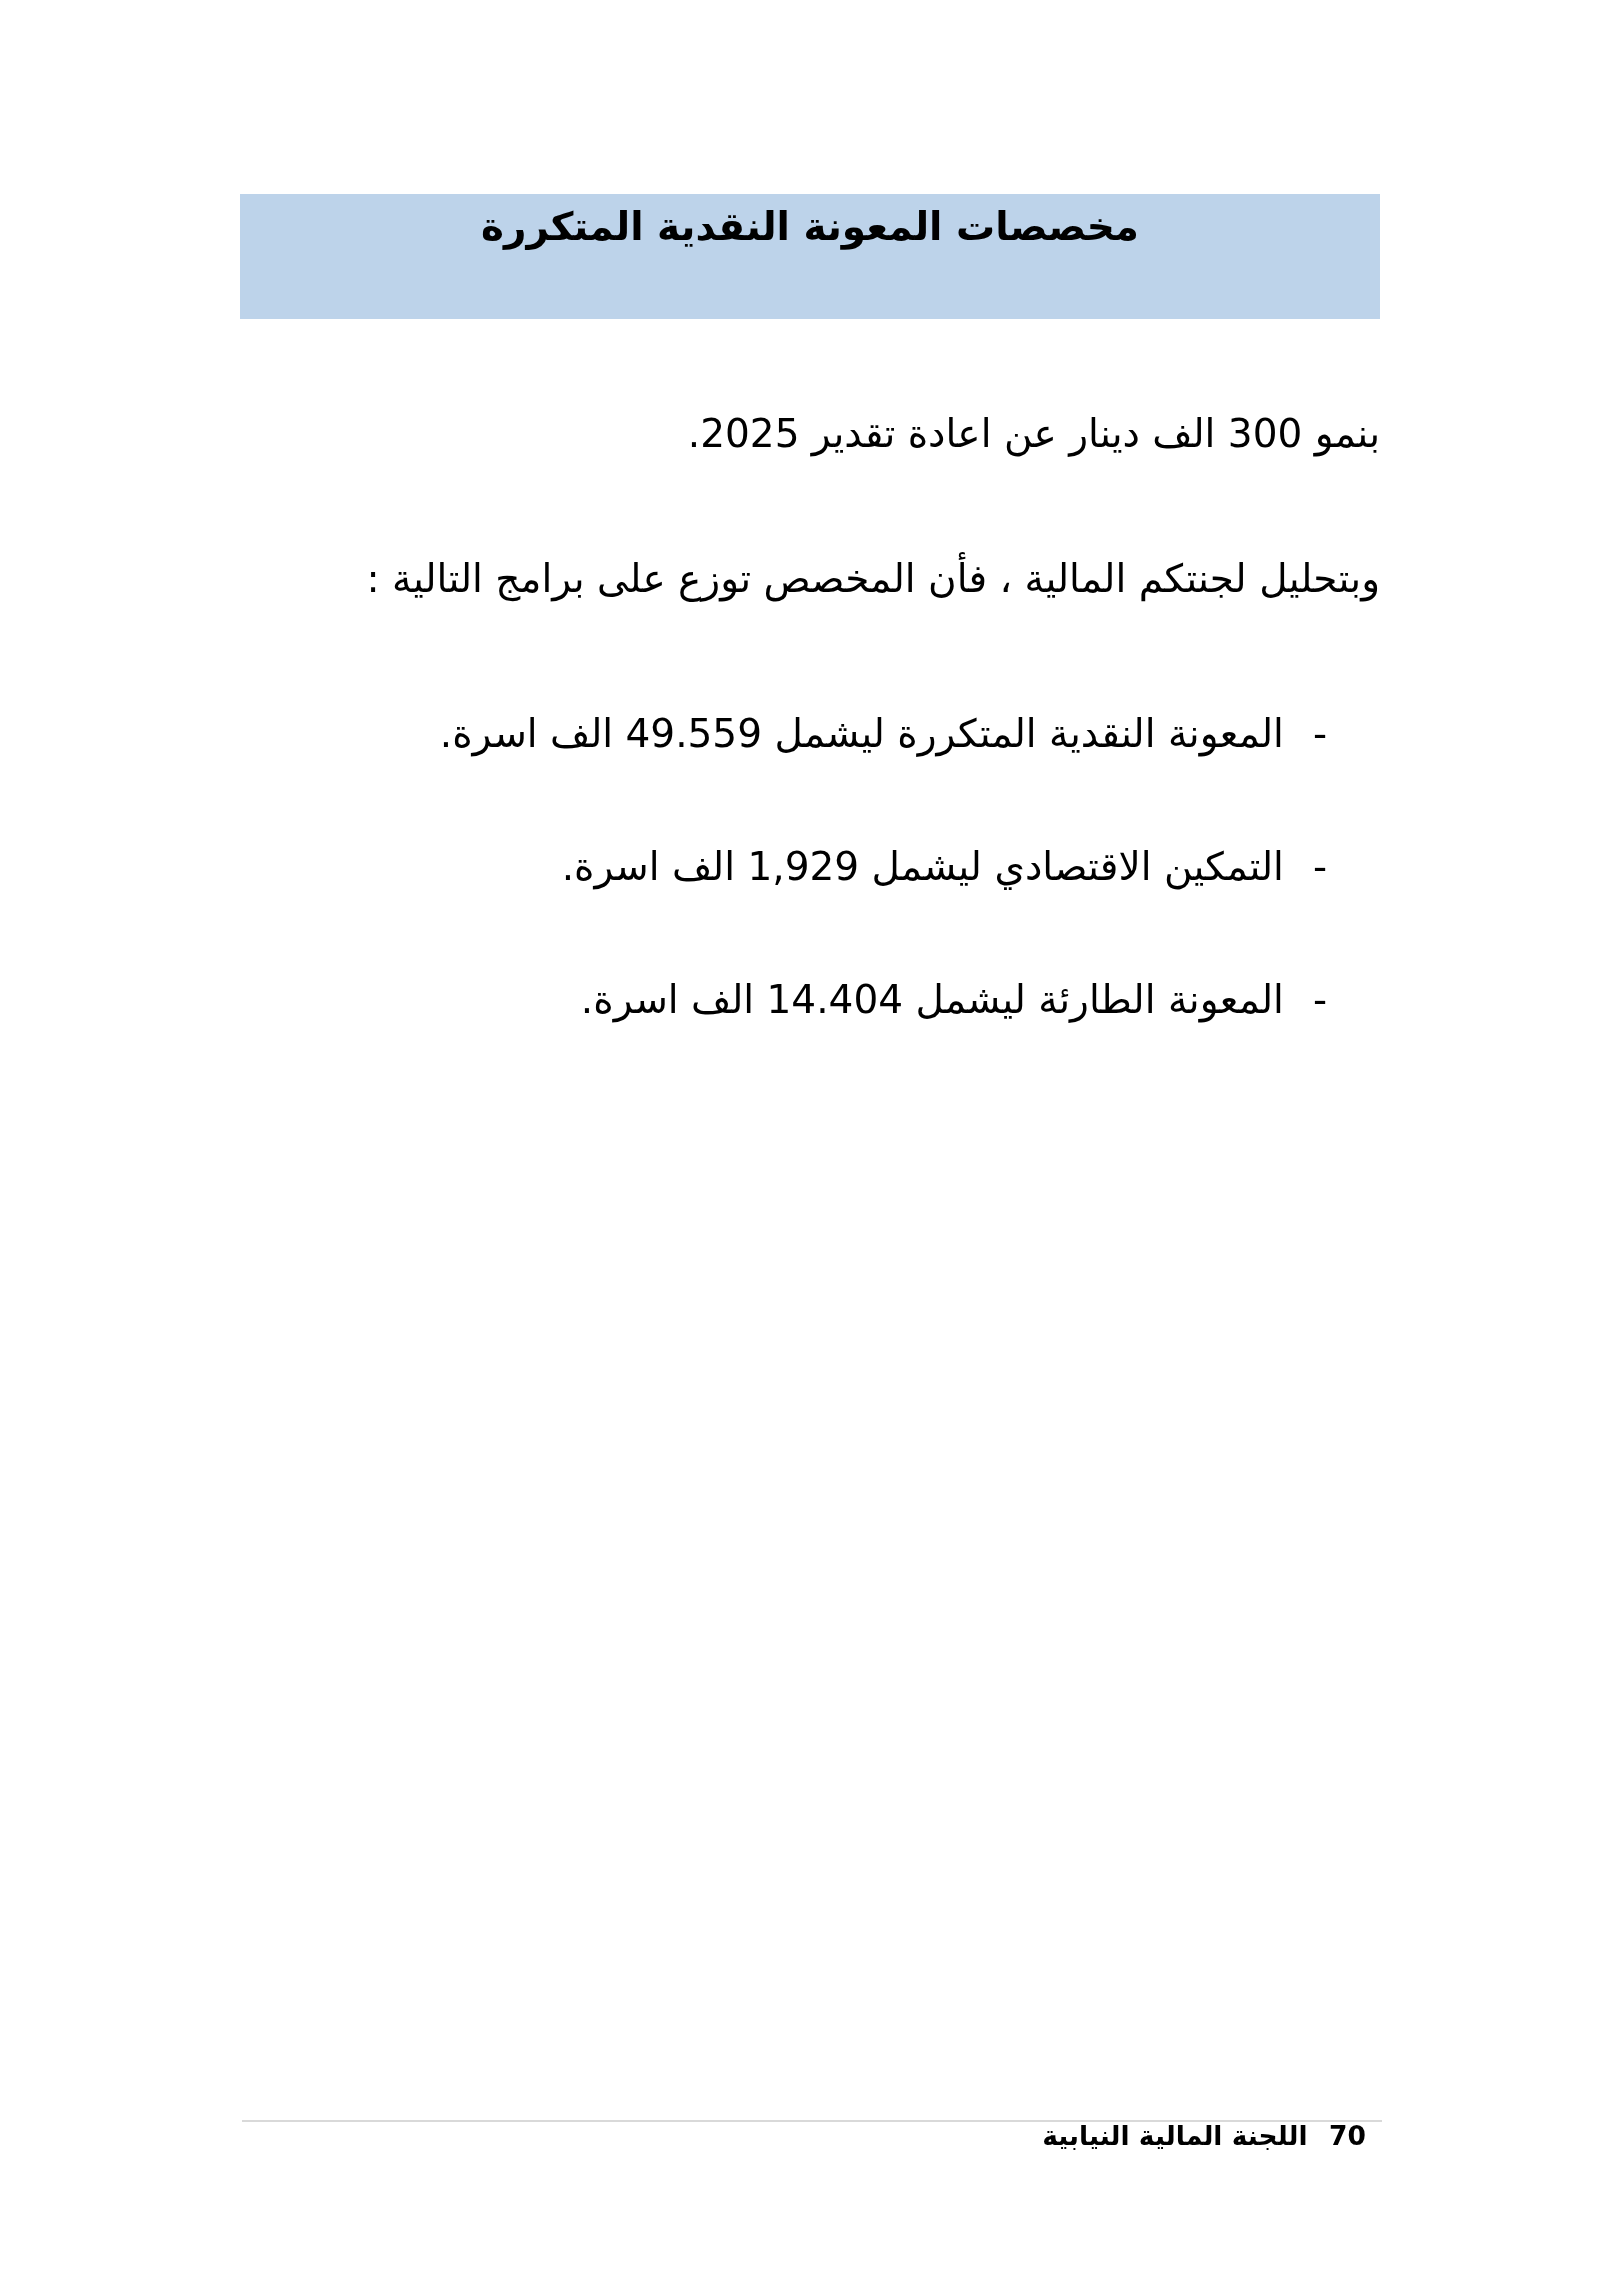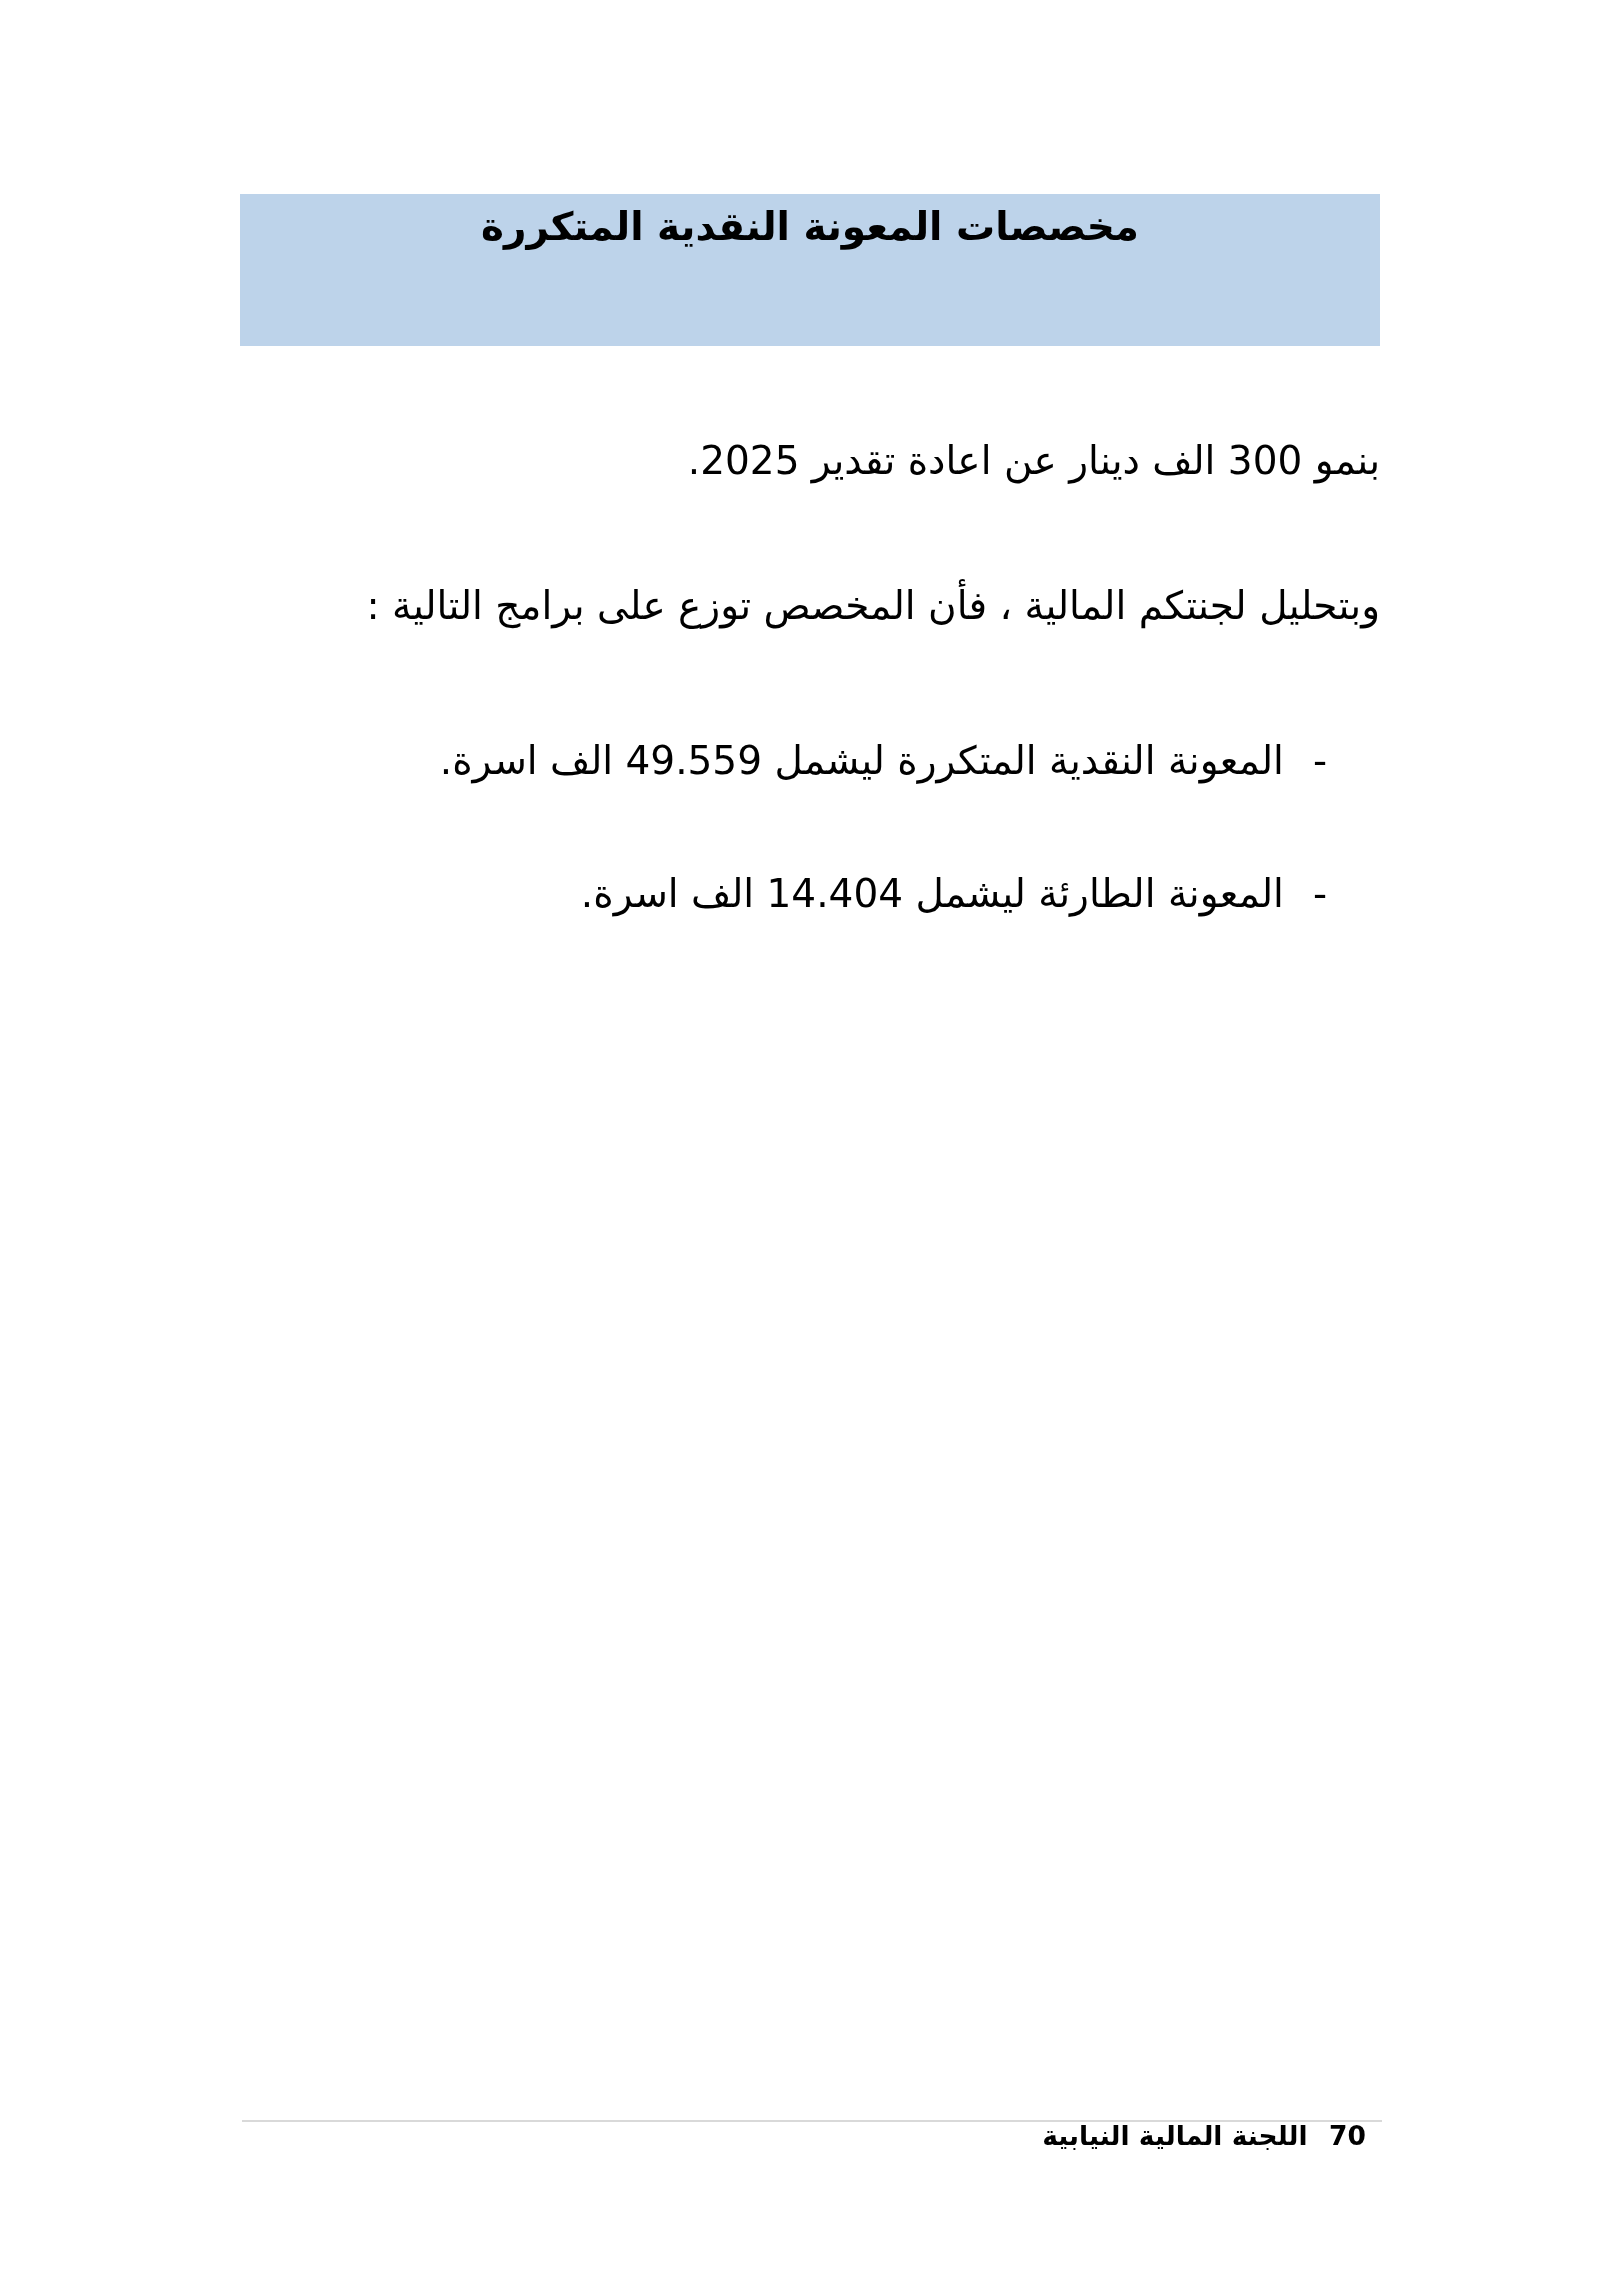--- a/index.html
+++ b/index.html
@@ -18,21 +18,21 @@
   }
   .content {
     position: absolute;
     top: 0;
     left: 240px;
     right: 241px;
     direction: rtl;
   }
   .header-box {
     margin-top: 194px;
-    height: 152px;
+    height: 125px;
     background: #bdd3ea;
     box-sizing: border-box;
     padding-top: 3.9px;
     text-align: center;
   }
   .header-title {
     font-size: 39px;
     font-weight: bold;
     line-height: 57px;
     white-space: nowrap;
@@ -106,20 +106,23 @@
 
     <p class="line right-line p2">وبتحليل لجنتكم المالية ، فأن المخصص توزع على برامج التالية :</p>
 
     <div class="bullets">
 
       <div class="bullet first">
         <span class="dash">-</span><span>المعونة النقدية المتكررة ليشمل 49.559 الف اسرة.</span>
       </div>
 
 
+      <div class="bullet rest">
+        <span class="dash">-</span><span>التمكين الاقتصادي ليشمل 1,929 الف اسرة.</span>
+      </div>
 
       <div class="bullet rest">
         <span class="dash">-</span><span>المعونة الطارئة ليشمل 14.404 الف اسرة.</span>
       </div>
 
 
     </div>
   </div>
 
   <div class="footer-rule"></div>

